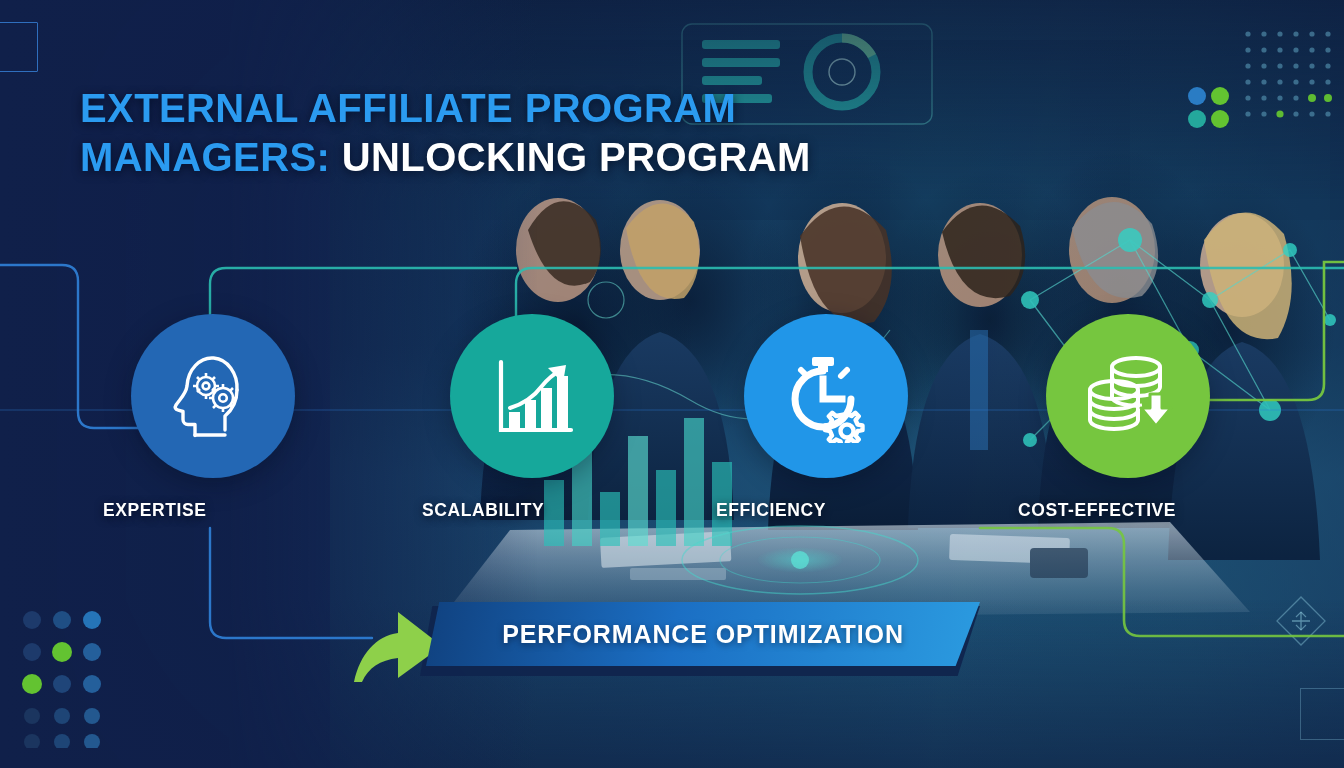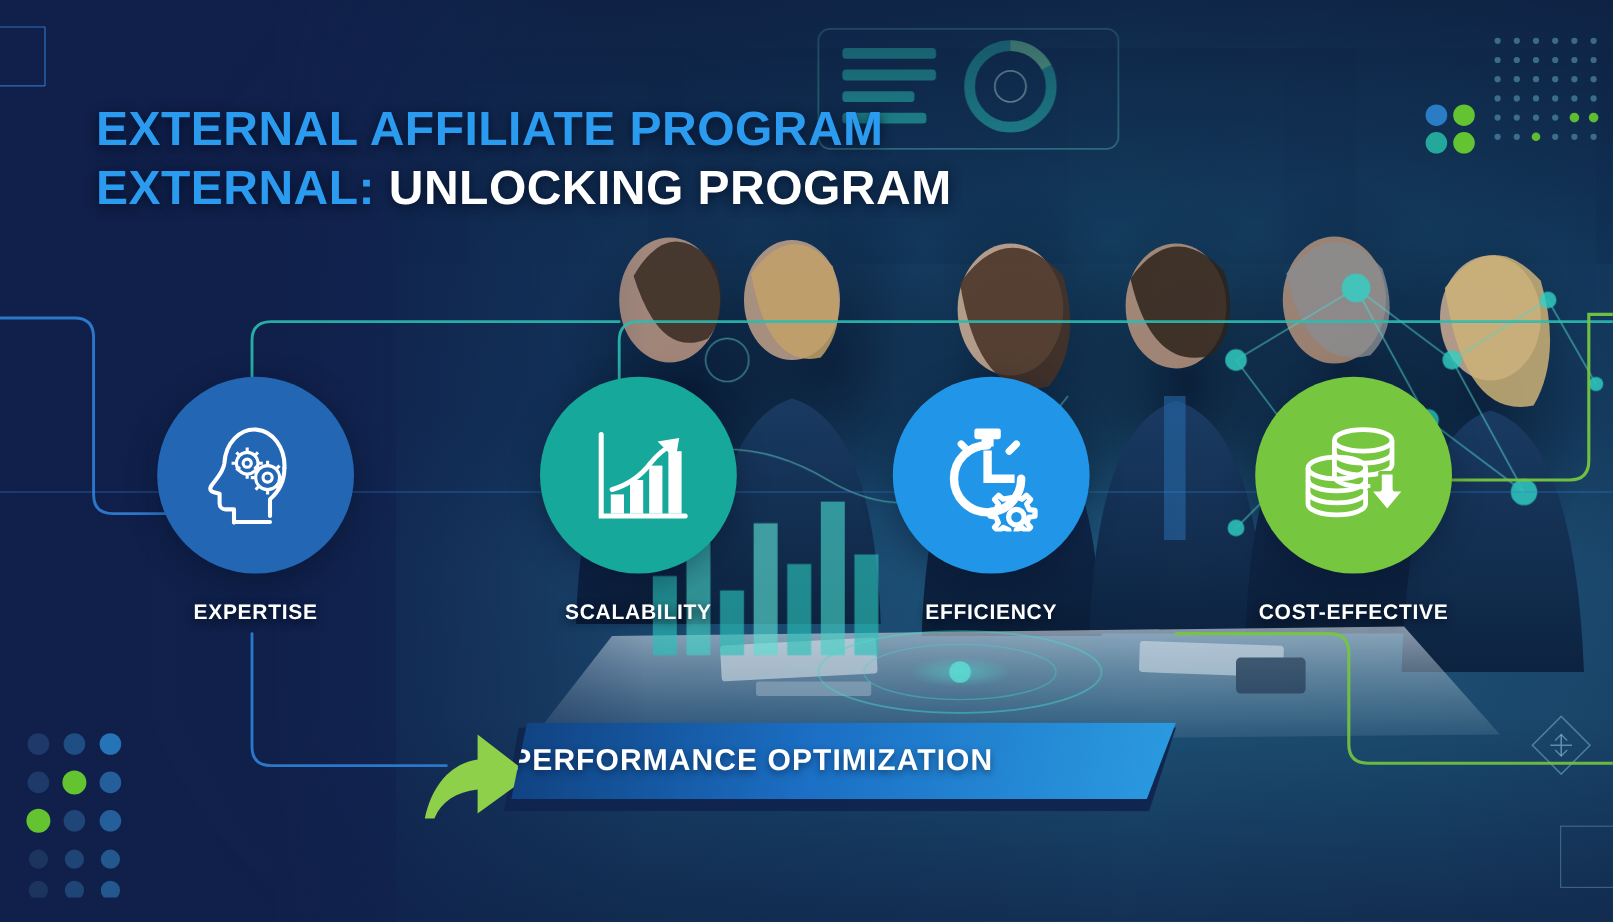--- a/index.html
+++ b/index.html
@@ -58,21 +58,21 @@
     font-weight:bold;font-size:40px;line-height:49px;
     letter-spacing:.4px;color:#ffffff;
     text-shadow:0 2px 10px rgba(3,10,28,.75);
   }
   .title .hi{color:#2b9bf0;}
 
   
   .connectors{position:absolute;inset:0;}
 
   
-  .pillar{position:absolute;width:220px;text-align:center;}
+  .pillar{position:absolute;width:220px;}
   .circle{
     width:164px;height:164px;border-radius:50%;margin:0 auto;
     display:flex;align-items:center;justify-content:center;
     box-shadow:0 6px 26px rgba(4,12,30,.35);
   }
   .p-label{
     margin-top:22px;font-size:17.5px;font-weight:bold;color:#ffffff;
     letter-spacing:.6px;text-shadow:0 2px 8px rgba(4,12,30,.9);
   }
 
@@ -81,21 +81,21 @@
   .banner-shadow{
     position:absolute;left:90px;top:6px;width:560px;height:70px;
     background:#10254e;
     clip-path:polygon(2.2% 0%,100% 0%,96% 100%,0% 100%);
     opacity:.95;
   }
   .banner{
     position:absolute;left:96px;top:2px;width:554px;height:64px;
     background:linear-gradient(100deg,#10417f 0%,#1b6fc4 45%,#2b9be0 100%);
     clip-path:polygon(2.4% 0%,100% 0%,95.6% 100%,0% 100%);
-    display:flex;align-items:center;
+    display:flex;align-items:center;justify-content:center;
   }
   .banner-text{
     color:#fff;font-weight:bold;font-size:25px;letter-spacing:.9px;
     text-shadow:0 2px 6px rgba(4,16,40,.5);
   }
   .green-arrow{position:absolute;left:16px;top:6px;}
 </style>
 </head>
 <body>
 
@@ -326,21 +326,21 @@
     <path d="M1344 636 L1140 636 Q1124 636 1124 620 L1124 544 Q1124 528 1108 528 L980 528" fill="none" stroke="#76c63f" stroke-width="2.6" stroke-linecap="round" opacity=".9"></path>
 
     <path d="M0 410 L1344 410" stroke="#2f7fd6" stroke-width="1.6" opacity=".28"></path>
   </svg>
 
   <div class="title">
     <div>
       <span class="hi">EXTERNAL AFFILIATE PROGRAM</span>
     </div>
     <div>
-      <span class="hi">EXTERNAL:</span><span> UNLOCKING PROGRAM</span>
+      <span class="hi">MANAGERS:</span><span> UNLOCKING PROGRAM</span>
     </div>
   </div>
 
   <div class="pillar" style="left:103px;top:314px;">
     <div class="circle" style="background:#2367b4;">
       <svg width="92" height="92" viewBox="0 0 92 92">
         <g fill="none" stroke="#ffffff" stroke-width="3.4" stroke-linecap="round" stroke-linejoin="round">
           <path d="M70 40 a25 30 0 0 0 -50 -4 c-1 8 -7 13 -11 19 c-1.6 2.4 -.6 4.6 2.2 5.2 L16 61.5 v8 a5 5 0 0 0 5 5 h7 v11"></path>
           <path d="M70 40 c0 12 -5 20 -12 26 v14"></path>
           <path d="M28 85 h30"></path>

